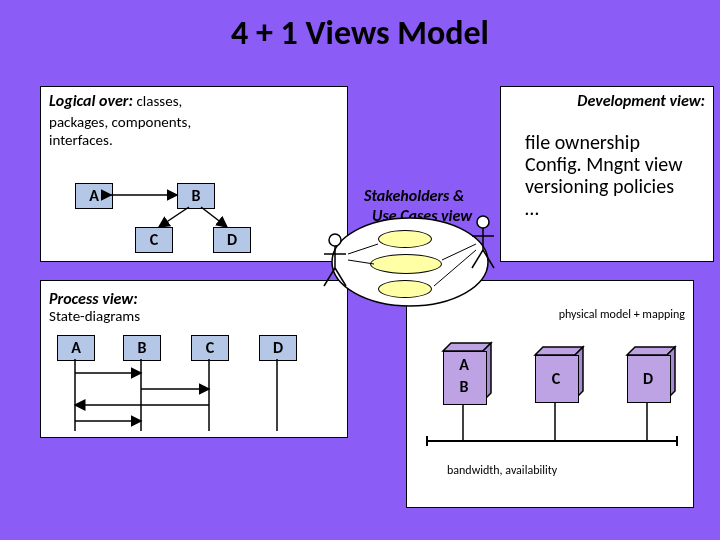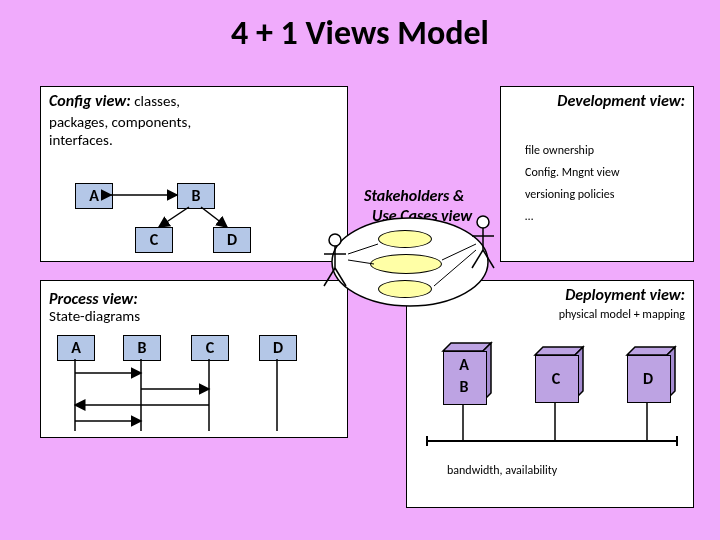--- a/index.html
+++ b/index.html
@@ -1,16 +1,16 @@
 <!DOCTYPE html>
 <html><head>
 <meta charset="utf-8">
 <style>
   body { margin:0; padding:0; background:#fff; font-family:"Calibri","Segoe UI",sans-serif; }
-  .canvas { position:relative; width:720px; height:540px; background:#f0abfc; }
+  .canvas { position:relative; width:720px; height:540px; background:#8b5cf6; }
   .title { position:absolute; left:0; right:0; top:12px; text-align:center;
            font-size:34px; font-weight:700; }
   .box { position:absolute; border:1.5px solid #000; background:#fff; }
   .hdr { font-size:16px; }
   .hdr i { font-style:italic; font-weight:700; }
   .sub { font-size:15px; }
   .sub2 { font-size:12px; text-align:right; }
   .node { position:absolute; width:36px; height:24px; border:1.5px solid #000;
           background:#b4c7e7; text-align:center; font-size:16px; font-weight:700;
           line-height:24px; }
@@ -24,44 +24,44 @@
   .cubeLbl { position:absolute; font-size:16px; font-weight:700; text-align:center; }
 </style>
 </head>
 <body>
 
 <div class="canvas">
   <div class="title">4 + 1 Views Model</div>
 
   <div class="box" style="left:40px; top:86px; width:306px; height:174px;">
     <div class="hdr" style="position:absolute; left:8px; top:4px;">
-      <i>Config view:</i> <span class="sub" style="font-weight:400;">classes,</span>
+      <i>Logical over:</i> <span class="sub" style="font-weight:400;">classes,</span>
     </div>
     <div class="sub" style="position:absolute; left:8px; top:26px; width:200px;">packages, components, interfaces.</div>
     <div class="node" style="left:34px; top:96px;">A</div>
     <div class="node" style="left:136px; top:96px;">B</div>
     <div class="node" style="left:94px; top:140px;">C</div>
     <div class="node" style="left:172px; top:140px;">D</div>
     <svg style="left:0; top:0;" width="306" height="174">
       <defs>
         <marker id="ah" markerWidth="8" markerHeight="8" refX="7" refY="4" orient="auto">
           <path d="M0,0 L8,4 L0,8 Z" fill="#000"></path>
         </marker>
       </defs>
       <line x1="70" y1="108" x2="136" y2="108" stroke="#000" stroke-width="1.5" marker-start="url(#ah)" marker-end="url(#ah)"></line>
       <line x1="148" y1="120" x2="118" y2="140" stroke="#000" stroke-width="1.5" marker-end="url(#ah)"></line>
       <line x1="160" y1="120" x2="186" y2="140" stroke="#000" stroke-width="1.5" marker-end="url(#ah)"></line>
     </svg>
   </div>
 
-  <div class="box" style="left:500px; top:86px; width:192px; height:174px;">
+  <div class="box" style="left:500px; top:86px; width:192px; height:174px;padding-left:20px;">
     <div class="hdr" style="position:absolute; right:8px; top:4px;">
       <i>Development view:</i>
     </div>
-    <div style="position:absolute; left:24px; top:52px; font-size:12px; line-height:22px;">
+    <div style="position:absolute; left:24px; top:44px; font-size:20px; line-height:22px;">
       <div>file ownership</div>
       <div>Config. Mngnt view</div>
       <div>versioning policies</div>
       <div>…</div>
     </div>
   </div>
 
   <div class="box" style="left:40px; top:280px; width:306px; height:156px;">
     <div class="hdr" style="position:absolute; left:8px; top:8px;"><i>Process view:</i></div>
     <div class="sub" style="position:absolute; left:8px; top:26px;">State-diagrams</div>
@@ -75,21 +75,20 @@
       <line x1="168" y1="78" x2="168" y2="150" stroke="#000" stroke-width="1.5"></line>
       <line x1="236" y1="78" x2="236" y2="150" stroke="#000" stroke-width="1.5"></line>
       <line x1="34" y1="92" x2="100" y2="92" stroke="#000" stroke-width="1.5" marker-end="url(#ah)"></line>
       <line x1="100" y1="108" x2="168" y2="108" stroke="#000" stroke-width="1.5" marker-end="url(#ah)"></line>
       <line x1="168" y1="124" x2="34" y2="124" stroke="#000" stroke-width="1.5" marker-end="url(#ah)"></line>
       <line x1="34" y1="140" x2="100" y2="140" stroke="#000" stroke-width="1.5" marker-end="url(#ah)"></line>
     </svg>
   </div>
 
   <div class="box" style="left:406px; top:280px; width:286px; height:226px;">
-    <div class="hdr" style="position:absolute; right:8px; top:4px;"><i>Deployment view:</i></div>
     <div class="sub2" style="position:absolute; right:8px; top:26px;">physical model + mapping</div>
 
     <div class="cube" style="left:30px; top:62px; width:54px; height:62px;">
       <svg width="60" height="70" style="left:-2px;top:-2px;">
         <polygon points="8,10 48,10 56,2 16,2" fill="#bda3e3" stroke="#000" stroke-width="1.5"></polygon>
         <polygon points="48,10 56,2 56,52 48,60" fill="#a58cd1" stroke="#000" stroke-width="1.5"></polygon>
       </svg>
       <div class="face" style="left:6px; top:8px; width:42px; height:52px;"></div>
       <div class="cubeLbl" style="left:6px; top:12px; width:42px;">A</div>
       <div class="cubeLbl" style="left:6px; top:34px; width:42px;">B</div>

